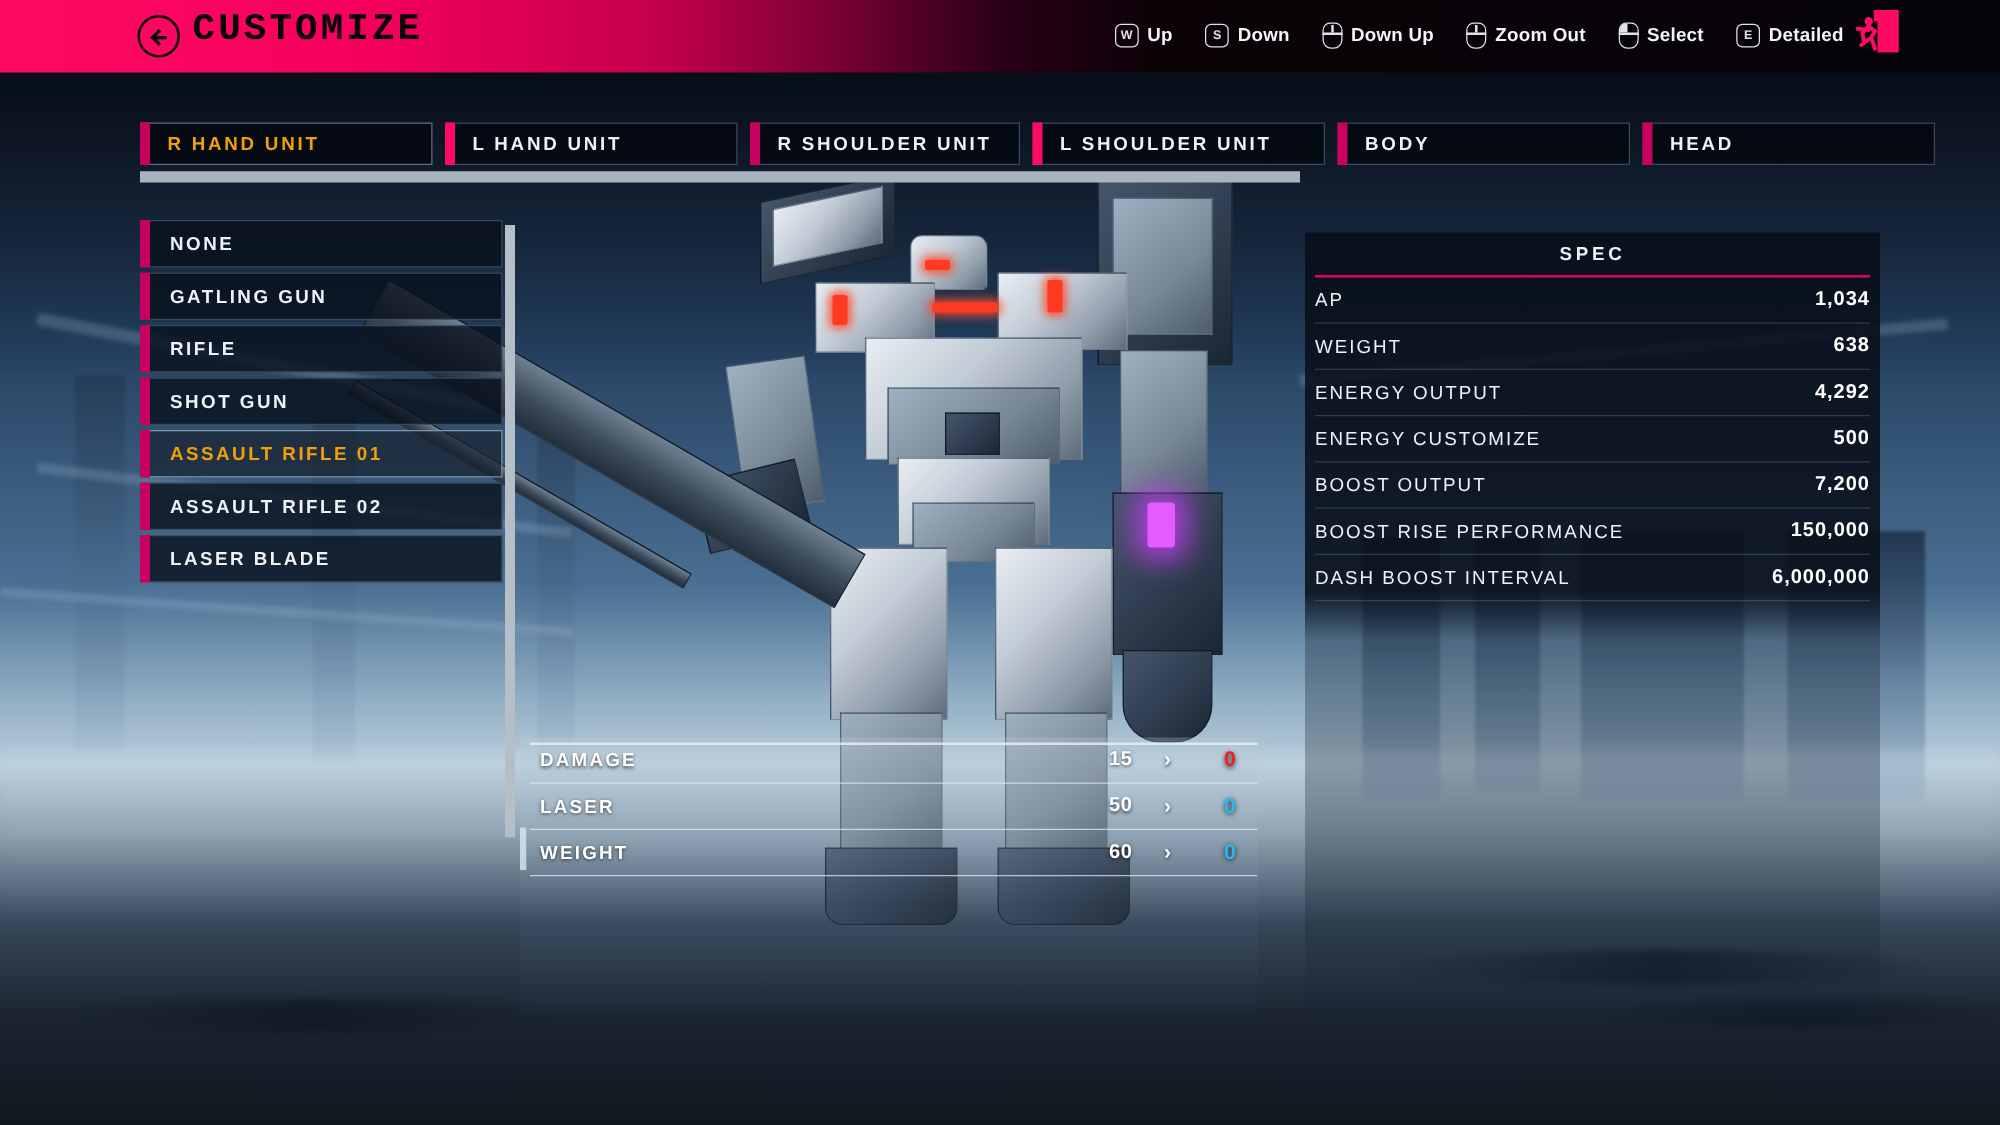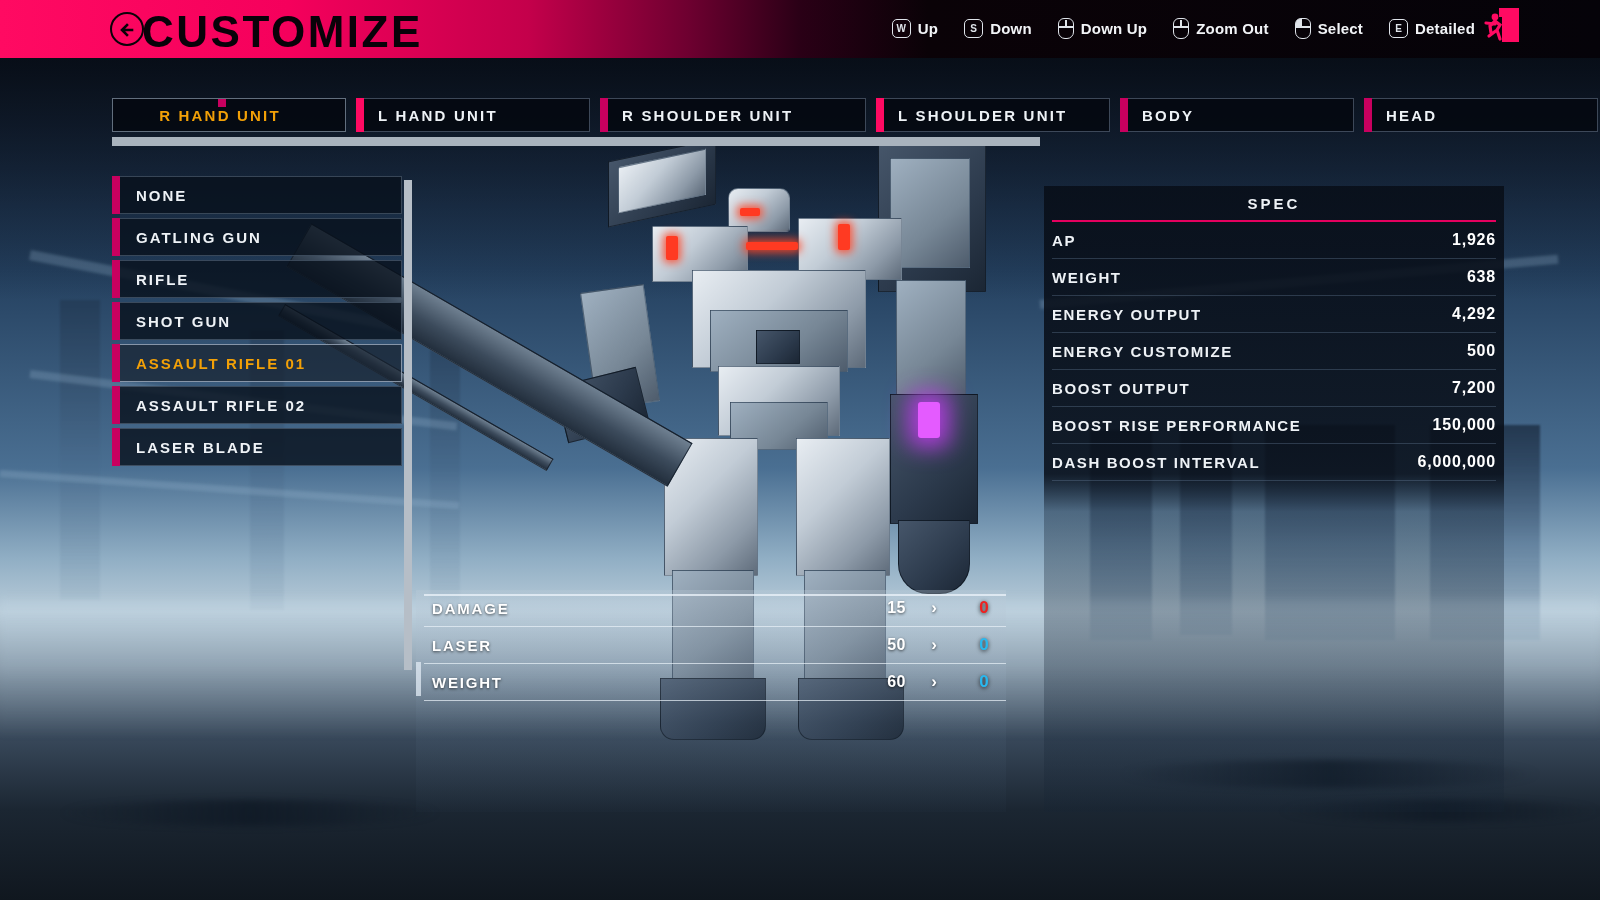--- a/index.html
+++ b/index.html
@@ -107,24 +107,24 @@
       #ff0a62 0%, #f5005c 18%, #c4004b 33%, #6e0030 43%, #2a0016 50%, #0a0207 58%, #050309 100%);
     z-index: 40;
   }
   #back-btn {
     position: absolute; left: 110px; top: 12px;
     width: 34px; height: 34px; border-radius: 50%;
     border: 2.5px solid #0a0208; cursor: pointer;
   }
   #back-btn svg { position: absolute; left: 5px; top: 5px; }
   #title {
-    position: absolute; left: 142px; top: 7px;
-    font-size: 44px; font-weight: bold; letter-spacing: 2.5px;
+    position: absolute; left: 154px; top: 7px;
+    font-size: 30px; font-weight: bold; letter-spacing: 2.5px;
     color: #090209;
-    font-family: Liberation Sans, sans-serif;
+    font-family: Liberation Mono, monospace;
   }
 
   
   #hints {
     position: absolute; right: 125px; top: 18px;
     display: flex; align-items: center; gap: 26px;
   }
   .hint { display: flex; align-items: center; gap: 7px; cursor: pointer; }
   .hint-label {
     color: #f2f4f7; font-size: 15px; font-weight: bold;
@@ -231,21 +231,21 @@
     height: 34px; display: flex; align-items: center; justify-content: center;
     color: #eef2f6; font-size: 15px; letter-spacing: 3px; font-weight: bold;
   }
   #spec-rule { height: 2px; background: #e4005e; margin: 0 8px; }
   .spec-row {
     height: 37px; margin: 0 8px; display: flex; align-items: center;
     justify-content: space-between;
     border-bottom: 1px solid rgba(120,145,175,.30);
   }
   .spec-name {
-    color: #eef2f6; font-size: 15px; letter-spacing: 1.6px; font-weight: bold;
+    color: #eef2f6; font-size: 15px; letter-spacing: 1.6px; font-weight: normal;
   }
   .spec-value {
     color: #ffffff; font-size: 16px; letter-spacing: .8px; font-weight: bold;
   }
 
   
   #stats {
     position: absolute; left: 416px; top: 590px; width: 590px; height: 222px;
     background: linear-gradient(to bottom, rgba(190,205,218,.30) 0%, rgba(150,170,190,.22) 38%, rgba(90,112,134,.16) 60%, rgba(40,56,74,.12) 100%);
     z-index: 30;
@@ -402,29 +402,29 @@
 
   <svg id="exit-icon" viewBox="0 0 40 42">
     <rect x="20" y="2" width="17" height="34" fill="#ff0a62"></rect>
     <rect x="17" y="2" width="4" height="9" fill="#ff0a62"></rect>
     <circle cx="13" cy="11" r="3.4" fill="#ff0a62"></circle>
     <path d="M13 15 L18 19 L15 24 L18 33 M13 15 L8 20 L9 27 M15 24 L7 30 M13 18 L4 17" stroke="#ff0a62" stroke-width="3.2" fill="none" stroke-linecap="round"></path>
   </svg>
 </div>
 
 <div id="tabs">
-  <div class="tab active" style="width:234px;flex-direction:column;">
+  <div class="tab active" style="width:234px;">
     <div class="marker" style="background:#c8005f;"></div>
     <div class="tab-label">R HAND UNIT</div>
   </div>
   <div class="tab" style="width:234px;">
     <div class="marker" style="background:#ff0a62;"></div>
     <div class="tab-label">L HAND UNIT</div>
   </div>
-  <div class="tab" style="width:266px;">
+  <div class="tab" style="width:216px;">
     <div class="marker" style="background:#c8005f;"></div>
     <div class="tab-label">R SHOULDER UNIT</div>
   </div>
   <div class="tab" style="width:234px;">
     <div class="marker" style="background:#ff0a62;"></div>
     <div class="tab-label">L SHOULDER UNIT</div>
   </div>
   <div class="tab" style="width:234px;">
     <div class="marker" style="background:#c8005f;"></div>
     <div class="tab-label">BODY</div>
@@ -487,21 +487,21 @@
 <div id="list-scroll">
   <div id="list-scroll-thumb"></div>
 </div>
 
 <div id="spec">
   <div id="spec-title">SPEC</div>
   <div id="spec-rule"></div>
 
   <div class="spec-row">
     <div class="spec-name">AP</div>
-    <div class="spec-value">1,926</div>
+    <div class="spec-value">1,034</div>
   </div>
   <div class="spec-row">
     <div class="spec-name">WEIGHT</div>
     <div class="spec-value">638</div>
   </div>
   <div class="spec-row">
     <div class="spec-name">ENERGY OUTPUT</div>
     <div class="spec-value">4,292</div>
   </div>
   <div class="spec-row">

